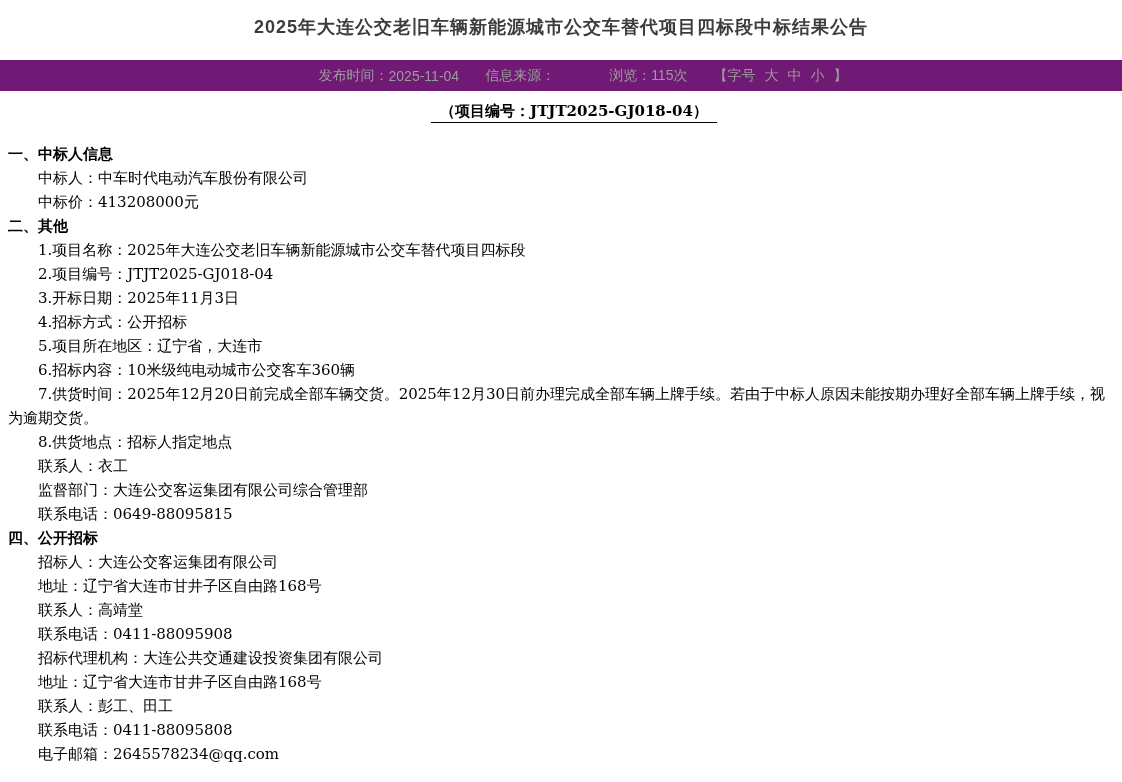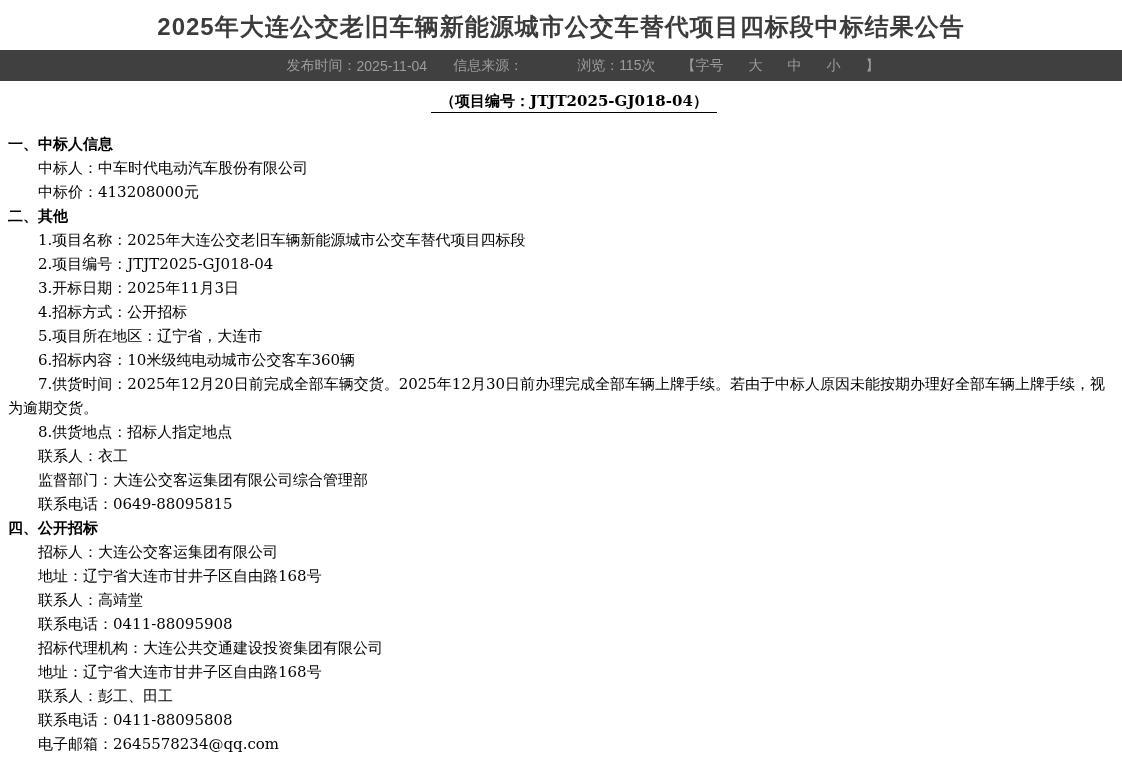--- a/index.html
+++ b/index.html
@@ -10,43 +10,43 @@
   .page {
     width: 1122px;
     margin: 0 auto;
     background: #ffffff;
   }
   .title {
     margin: 8px 0 0 0;
     padding: 2px 60px 0 60px;
     text-align: center;
     font-family: "Liberation Sans", "DejaVu Sans", sans-serif;
-    font-size: 24px;
+    font-size: 18px;
     font-weight: bold;
     color: #3c3c3c;
     letter-spacing: 1px;
     line-height: 34px;
   }
   .meta-bar {
-    margin-top: 6px;
+    margin-top: 16px;
     height: 31px;
-    background: #404040;
+    background: #701a75;
     display: flex;
     align-items: center;
     justify-content: center;
     gap: 26px;
     font-family: "Liberation Sans", "DejaVu Sans", sans-serif;
     font-size: 14px;
     color: #9c9c9c;
     white-space: nowrap;
     padding-left: 44px;
   }
   .meta-item { display: inline-flex; align-items: center; }
   .meta-source-gap { display: inline-block; width: 28px; }
-  .fontsize-control { display: inline-flex; gap: 25px; }
+  .fontsize-control { display: inline-flex; gap: 9px; }
   .fontsize-control a {
     color: #9c9c9c;
     text-decoration: none;
     cursor: pointer;
   }
   .subtitle-row {
     margin-top: 11px;
     text-align: center;
     padding-left: 26px;
   }

